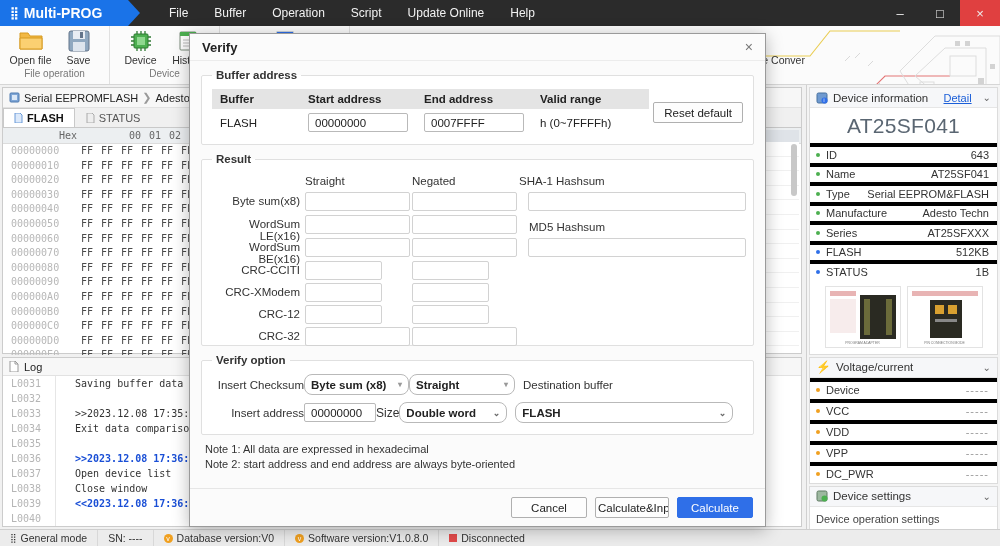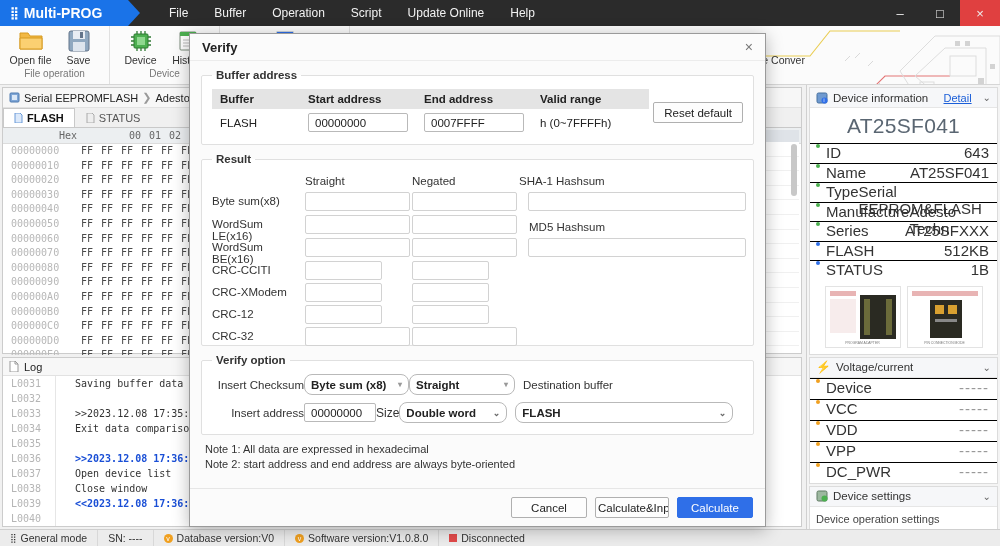--- a/index.html
+++ b/index.html
@@ -143,22 +143,22 @@
     display: flex; align-items: center; padding: 0 6px; gap: 5px; font-size: 11.5px;
   }
   .cardhdr .ttl { flex: 1; color: #333; }
   .detail-link { color: #1a5ed8; text-decoration: underline; font-size: 11px; margin-right: 6px; }
   .chev { color: #666; font-size: 10px; }
   .devname {
     text-align: center; font-size: 21px; color: #5a6672; padding: 6px 0 5px;
     letter-spacing: .3px;
   }
   .kvrow {
-    display: flex; height: 19.5px; padding: 0 8px 0 6px;
-    border-top: 1px solid #000000; font-size: 15px;
+    display: flex; align-items: center; height: 19.5px; padding: 0 8px 0 6px;
+    border-top: 4px solid #000000; font-size: 11px;
   }
   .kvrow .dot { width: 4px; height: 4px; border-radius: 50%; margin-right: 6px; flex: 0 0 4px; }
   .kvrow .k { color: #333; }
   .kvrow .v { margin-left: auto; color: #333; }
   .chips { display: flex; gap: 6px; justify-content: center; padding: 6px 4px; }
   .chipimg {
     width: 76px; height: 62px; background: #fff; border: 1px solid #e3e3e3;
     position: relative; overflow: hidden;
   }
   .chipimg .redbar { position: absolute; left: 4px; top: 4px; height: 5px; background: #e8b4b4; }
@@ -212,21 +212,21 @@
   }
   .btn {
     height: 21px; min-width: 68px; border: 1px solid #b0b0b0; background: #fdfdfd;
     border-radius: 2px; font-size: 11.5px; color: #222; padding: 0 10px;
     display: inline-flex; align-items: center; justify-content: center;
   }
   .btn.primary { background: #2f6fe8; border-color: #2f6fe8; color: #fff; }
 
   .res-grid { position: relative; height: 166px; margin-top: 2px; }
   .res-hdr { font-size: 11.5px; color: #333; position: absolute; }
-  .res-lbl { position: absolute; font-size: 11.5px; color: #333; text-align: left; }
+  .res-lbl { position: absolute; font-size: 11.5px; color: #333; text-align: right; }
   .res-in {
     position: absolute; height: 19px; border: 1px solid #d2d2d2; background: #fff;
     border-radius: 2px;
   }
 
   .vo-row { display: flex; align-items: center; margin-bottom: 7px; }
   .vo-lbl { font-size: 11.5px; color: #333; text-align: right; }
   .sel {
     height: 21px; border: 1px solid #b9b9b9; background: #fff; border-radius: 8px;
     display: flex; align-items: center; padding: 0 6px; font-size: 11.5px;

